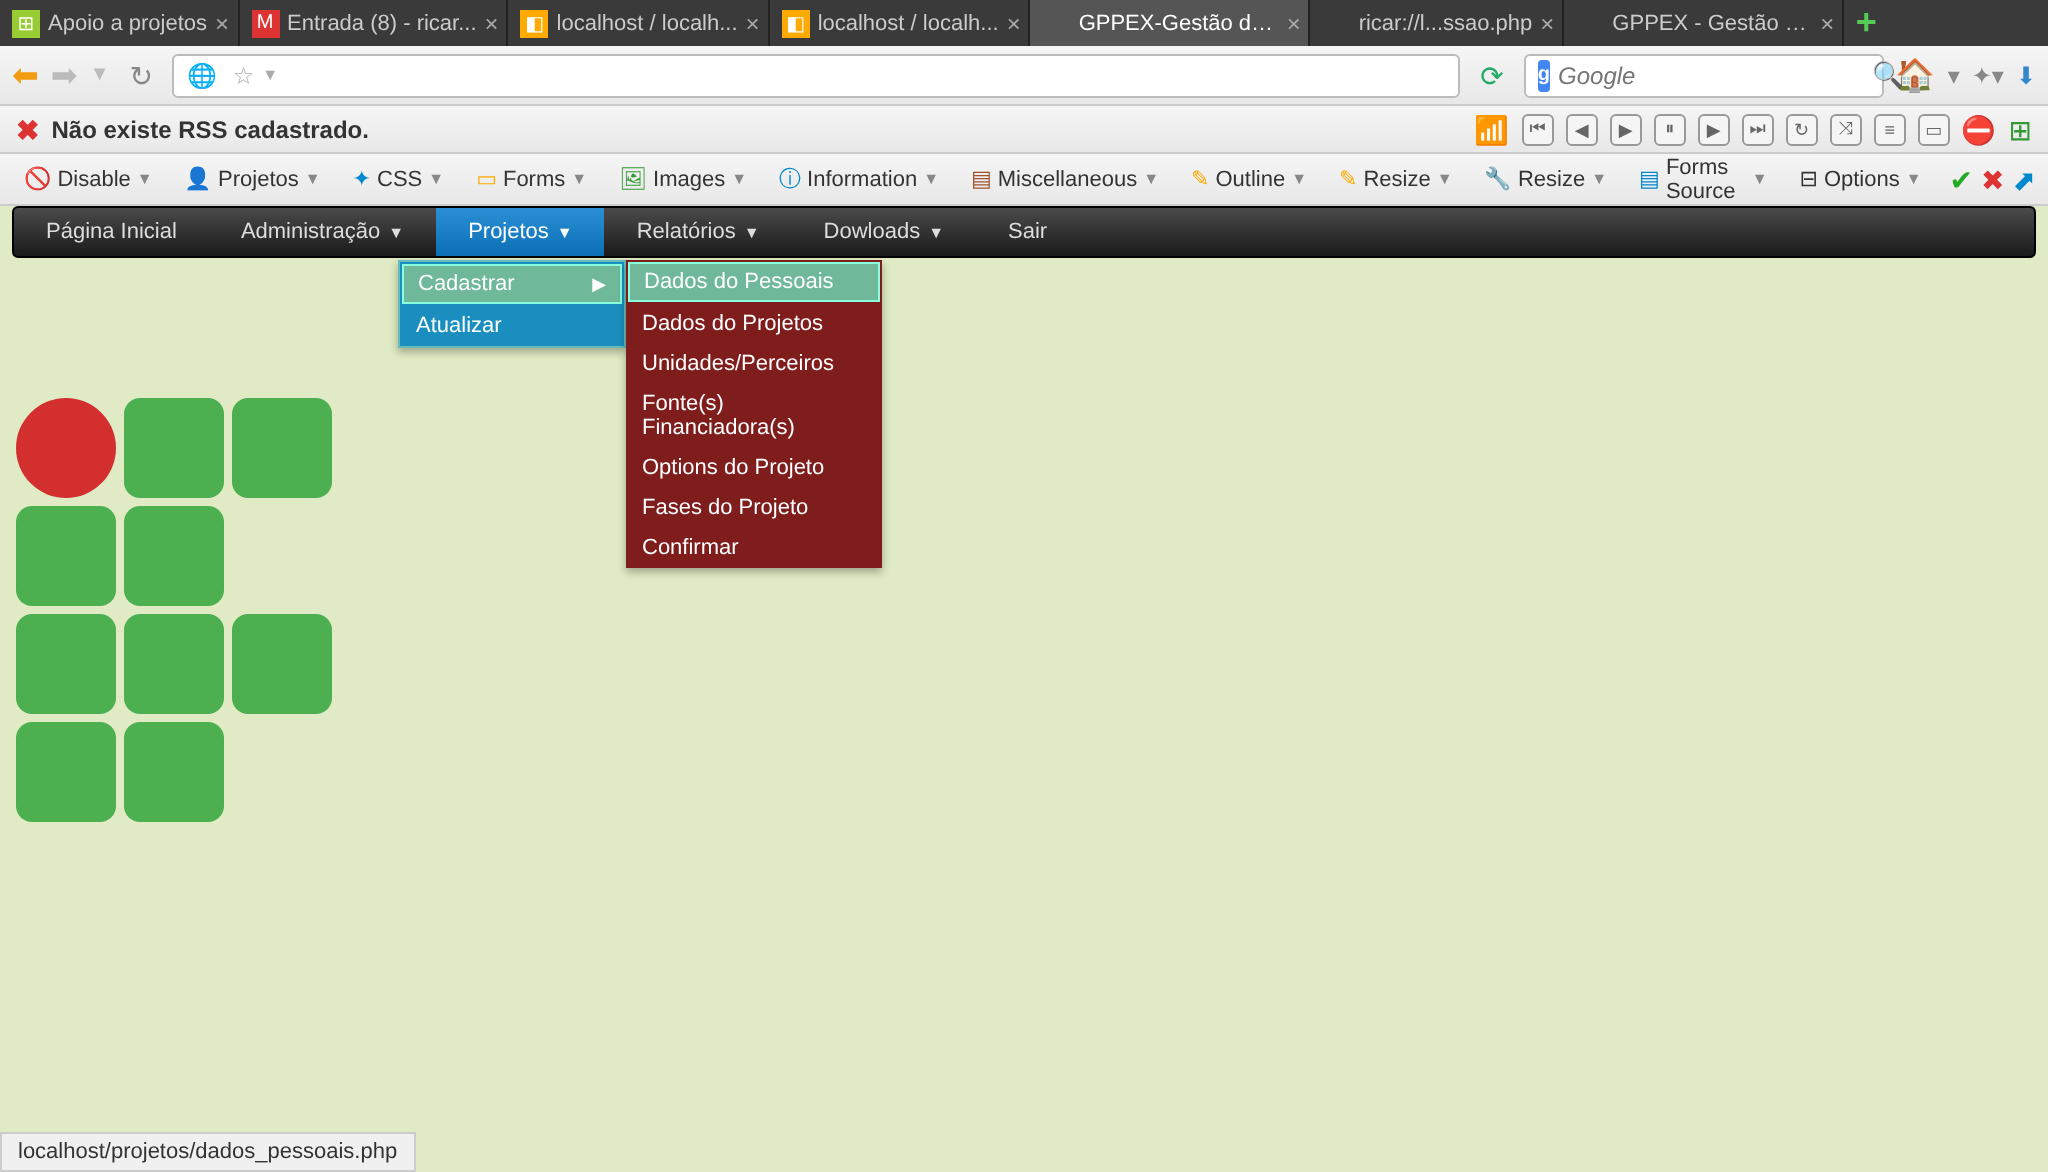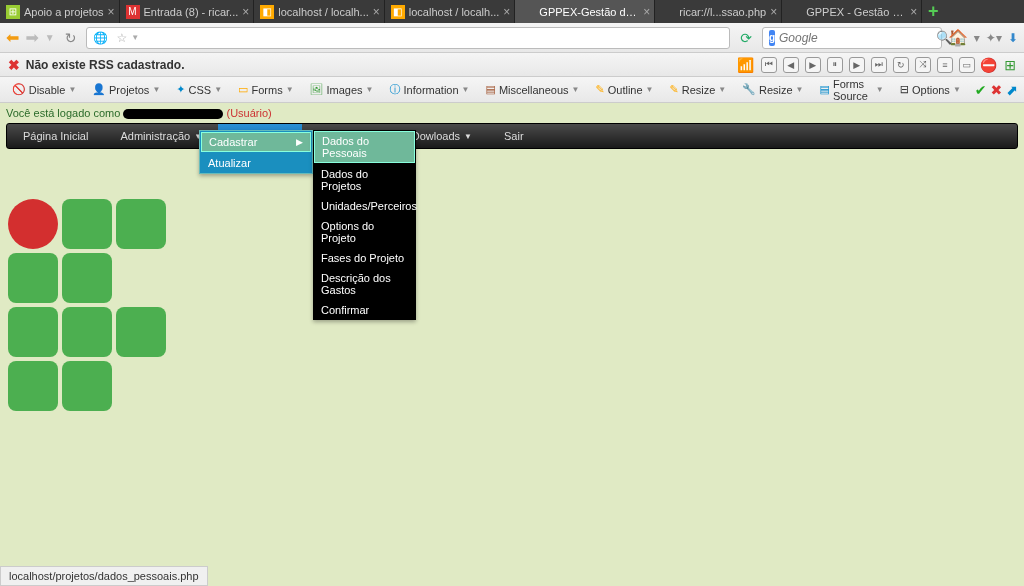--- a/index.html
+++ b/index.html
@@ -63,21 +63,21 @@
 .menubar { background: linear-gradient(#4a4a4a, #1a1a1a); height: 26px; display: flex; align-items: stretch; margin: 0 6px; border-radius: 3px; border: 1px solid #000; }
 .menu-item { display: flex; align-items: center; padding: 0 16px; color: #ddd; font-size: 11px; cursor: pointer; gap: 4px; }
 .menu-item.active { background: linear-gradient(#2a8fd4, #0b6fb5); color: #fff; }
 .menu-item .dd { font-size: 8px; }
 
 .submenu { position: absolute; left: 199px; top: 27px; width: 114px; background: #1a8fbf; border: 1px solid #6bb; box-shadow: 0 2px 4px rgba(0,0,0,0.3); }
 .submenu .sub-item { padding: 4px 8px; font-size: 11px; color: #fff; cursor: pointer; display: flex; justify-content: space-between; align-items: center; }
 .submenu .sub-item.hover { background: #6fb89a; border: 1px solid #8fd; margin: 1px; padding: 3px 7px; }
 .submenu .arrow { font-size: 9px; }
 
-.submenu2 { position: absolute; left: 313px; top: 27px; width: 103px; background: #000000; box-shadow: 0 2px 4px rgba(0,0,0,0.3); }
+.submenu2 { position: absolute; left: 313px; top: 27px; width: 128px; background: #7f1d1d; box-shadow: 0 2px 4px rgba(0,0,0,0.3); }
 .submenu2 .sub-item { padding: 4px 8px; font-size: 11px; color: #fff; cursor: pointer; }
 .submenu2 .sub-item.hover { background: #6fb89a; border: 1px solid #8fd; margin: 1px; padding: 3px 7px; }
 
 
 .shapes { position: absolute; left: 8px; top: 96px; }
 .row { display: flex; gap: 4px; margin-bottom: 4px; }
 .circle { width: 50px; height: 50px; border-radius: 50%; background: #d32f2f; }
 .square { width: 50px; height: 50px; border-radius: 8px; background: #4caf50; }
 
 
@@ -230,25 +230,20 @@
       <span>Options</span>
       <span class="dd">▼</span>
     </div>
   <div class="dev-spacer"></div>
   <span class="dev-check">✔</span>
   <span class="dev-err">✖</span>
   <span class="dev-float">⬈</span>
 </div>
 
 <div class="page">
-  <div class="login-bar">
-    <span>Você está logado como </span>
-    <span class="blackout"></span>
-    <span class="role">(Usuário)</span>
-  </div>
 
   <div class="menubar">
     <div class="menu-item">
         <span>Página Inicial</span>
       </div>
     <div class="menu-item">
         <span>Administração</span>
         <span class="dd">▼</span>
       </div>
     <div class="menu-item active">
@@ -275,23 +270,23 @@
       </div>
     <div class="sub-item">
         <span>Atualizar</span>
       </div>
   </div>
 
   <div class="submenu2">
     <div class="sub-item hover">Dados do Pessoais</div>
     <div class="sub-item">Dados do Projetos</div>
     <div class="sub-item">Unidades/Perceiros</div>
+    <div class="sub-item">Fonte(s) Financiadora(s)</div>
     <div class="sub-item">Options do Projeto</div>
     <div class="sub-item">Fases do Projeto</div>
-    <div class="sub-item">Descrição dos Gastos</div>
     <div class="sub-item">Confirmar</div>
   </div>
 
   <div class="shapes">
     <div class="row">
       <div class="circle"></div>
       <div class="square"></div>
       <div class="square"></div>
     </div>
     <div class="row">

